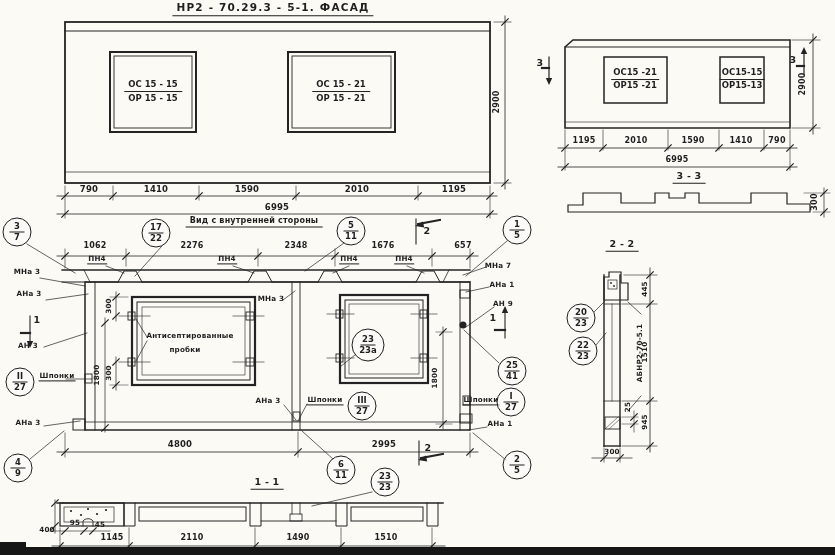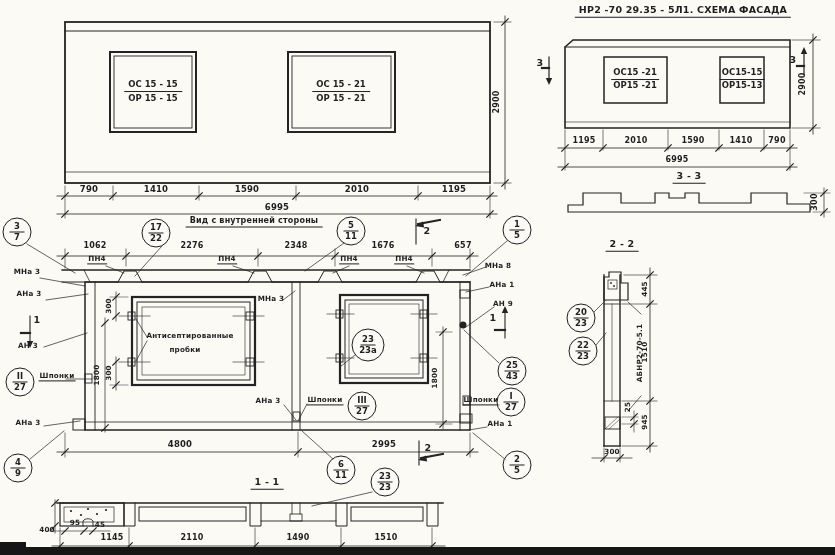--- a/index.html
+++ b/index.html
@@ -336,37 +336,37 @@
           <use href="#tk" x="634" y="424"></use>
 
       <path stroke-width="0.7" d="M594,312 L605,301 M596,345 L606,333 M628,302 L641,314 M628,411 L641,396"></path>
     </g>
 
     <rect x="0" y="547" width="835" height="8" fill="#161616" stroke="none"></rect>
     <rect x="0" y="542" width="26" height="13" fill="#161616" stroke="none"></rect>
   </g>
 </svg>
 
+<span class="t big u" style="left:273px;top:9px">НР2 - 70.29.3  - 5-1. ФАСАД</span>
 <div class="frac" style="left:153px;top:92px">
   <span class="fr-top">ОС 15 - 15</span>
   <span class="fr-bot">ОР 15 - 15</span>
 </div>
 <div class="frac" style="left:341px;top:92px">
   <span class="fr-top">ОС 15 - 21</span>
   <span class="fr-bot">ОР 15 - 21</span>
 </div>
 <span class="t" style="left:89px;top:189px">790</span>
 <span class="t" style="left:156px;top:189px">1410</span>
 <span class="t" style="left:247px;top:189px">1590</span>
 <span class="t" style="left:357px;top:189px">2010</span>
 <span class="t" style="left:454px;top:189px">1195</span>
 <span class="t" style="left:277px;top:207px">6995</span>
 <span class="vc" style="left:497px;top:102px">2900</span>
 
-<span class="t f9 u" style="left:683px;top:11px">НР2 -70 29.35 - 5Л1. СХЕМА ФАСАДА</span>
 <div class="frac f7" style="left:635px;top:80px">
   <span class="fr-top">ОС15 -21</span>
   <span class="fr-bot">ОР15 -21</span>
 </div>
 <div class="frac f7" style="left:742px;top:80px">
   <span class="fr-top">ОС15-15</span>
   <span class="fr-bot">ОР15-13</span>
 </div>
 <span class="t f8" style="left:584px;top:141px">1195</span>
 <span class="t f8" style="left:636px;top:141px">2010</span>
@@ -391,21 +391,21 @@
 <span class="t f7 u2" style="left:227px;top:260px">ПН4</span>
 <span class="t f7 u2" style="left:349px;top:260px">ПН4</span>
 <span class="t f7 u2" style="left:404px;top:260px">ПН4</span>
 
 <span class="t f7" style="left:27px;top:272px">МНа 3</span>
 <span class="t f7" style="left:29px;top:294px">АНа 3</span>
 <span class="t f7" style="left:28px;top:346px">АН 3</span>
 <span class="t f7 u2" style="left:57px;top:377px">Шпонки</span>
 <span class="t f7" style="left:28px;top:423px">АНа 3</span>
 
-<span class="t f7" style="left:498px;top:266px">МНа 8</span>
+<span class="t f7" style="left:498px;top:266px">МНа 7</span>
 <span class="t f7" style="left:502px;top:285px">АНа 1</span>
 <span class="t f7" style="left:503px;top:304px">АН 9</span>
 <span class="t f7 u2" style="left:481px;top:401px">Шпонки</span>
 <span class="t f7" style="left:500px;top:424px">АНа 1</span>
 
 <span class="t f7" style="left:271px;top:299px">МНа 3</span>
 <span class="t f7" style="left:268px;top:401px">АНа 3</span>
 <span class="t f7 u2" style="left:325px;top:401px">Шпонки</span>
 
 <span class="t f7" style="left:190px;top:336px">Антисептированные</span>
@@ -435,21 +435,21 @@
 <div class="bal" style="left:351px;top:231px">
       <span>5</span>
       <span>11</span>
     </div>
 <div class="bal" style="left:517px;top:230px">
       <span>1</span>
       <span>5</span>
     </div>
 <div class="bal" style="left:512px;top:371px">
       <span>25</span>
-      <span>43</span>
+      <span>41</span>
     </div>
 <div class="bal" style="left:511px;top:402px">
       <span>I</span>
       <span>27</span>
     </div>
 <div class="bal" style="left:517px;top:465px">
       <span>2</span>
       <span>5</span>
     </div>
 <div class="bal" style="left:18px;top:468px">

